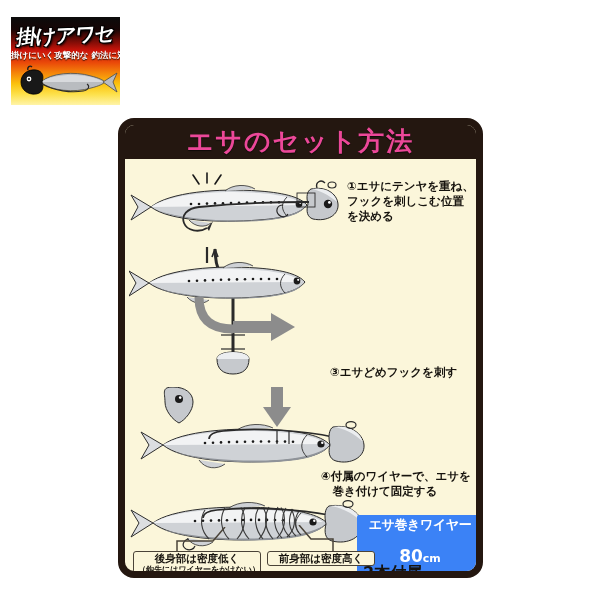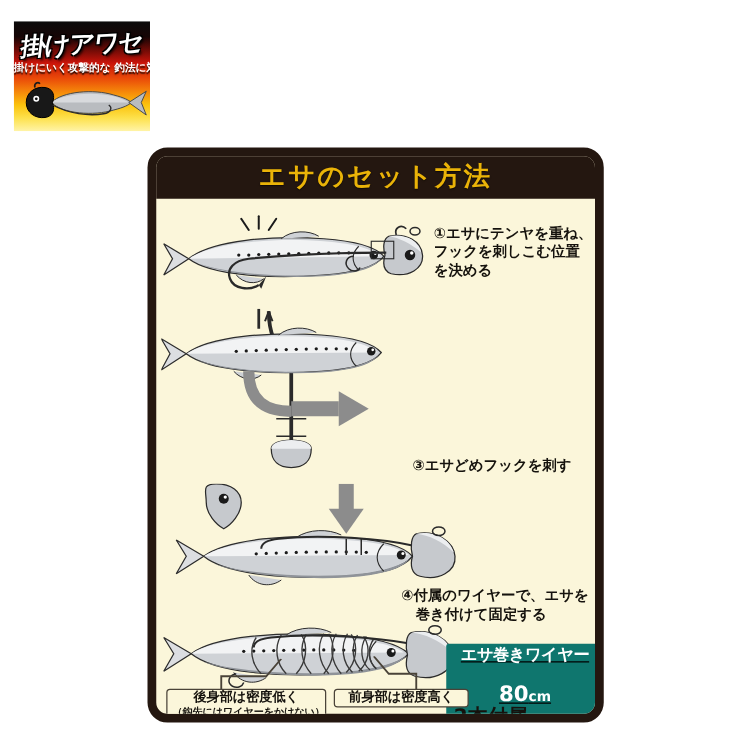--- a/index.html
+++ b/index.html
@@ -85,22 +85,22 @@
     left: -2px; right: -2px;
     top: -2px;
     height: 36px;
     background: #241710;
     border-radius: 8px 8px 0 0;
     display: flex;
     align-items: center;
     justify-content: center;
   }
   .panel-title {
-    color: #eab308;
-    font-size: 21px;
+    color: #ec4899;
+    font-size: 26px;
     font-weight: bold;
     letter-spacing: 2px;
     text-shadow: 0 1px 1px rgba(0,0,0,.6);
     white-space: nowrap;
   }
   .panel-body {
     position: absolute;
     left: 0; right: 0;
     top: 34px; bottom: 0;
   }
@@ -125,26 +125,25 @@
   .fig2 { left: 4px;  top: 88px;  width: 225px; height: 128px; }
   .fig3 { left: 12px; top: 228px; width: 235px; height: 96px; }
   .fig4 { left: 4px;  top: 330px; width: 245px; height: 76px; }
 
   
   .wire-box {
     position: absolute;
     left: 232px;
     top: 356px;
     width: 126px;
-    background: #0f766e;
+    background: #3b82f6;
     border-radius: 2px;
     text-align: center;
     padding: 3px 2px 16px 2px;
     box-sizing: border-box;
-    text-decoration: underline;
   }
   .wire-label {
     color: #ffffff;
     font-size: 13px;
     font-weight: bold;
     line-height: 1.1;
     letter-spacing: -0.4px;
     white-space: nowrap;
   }
   .wire-len {

